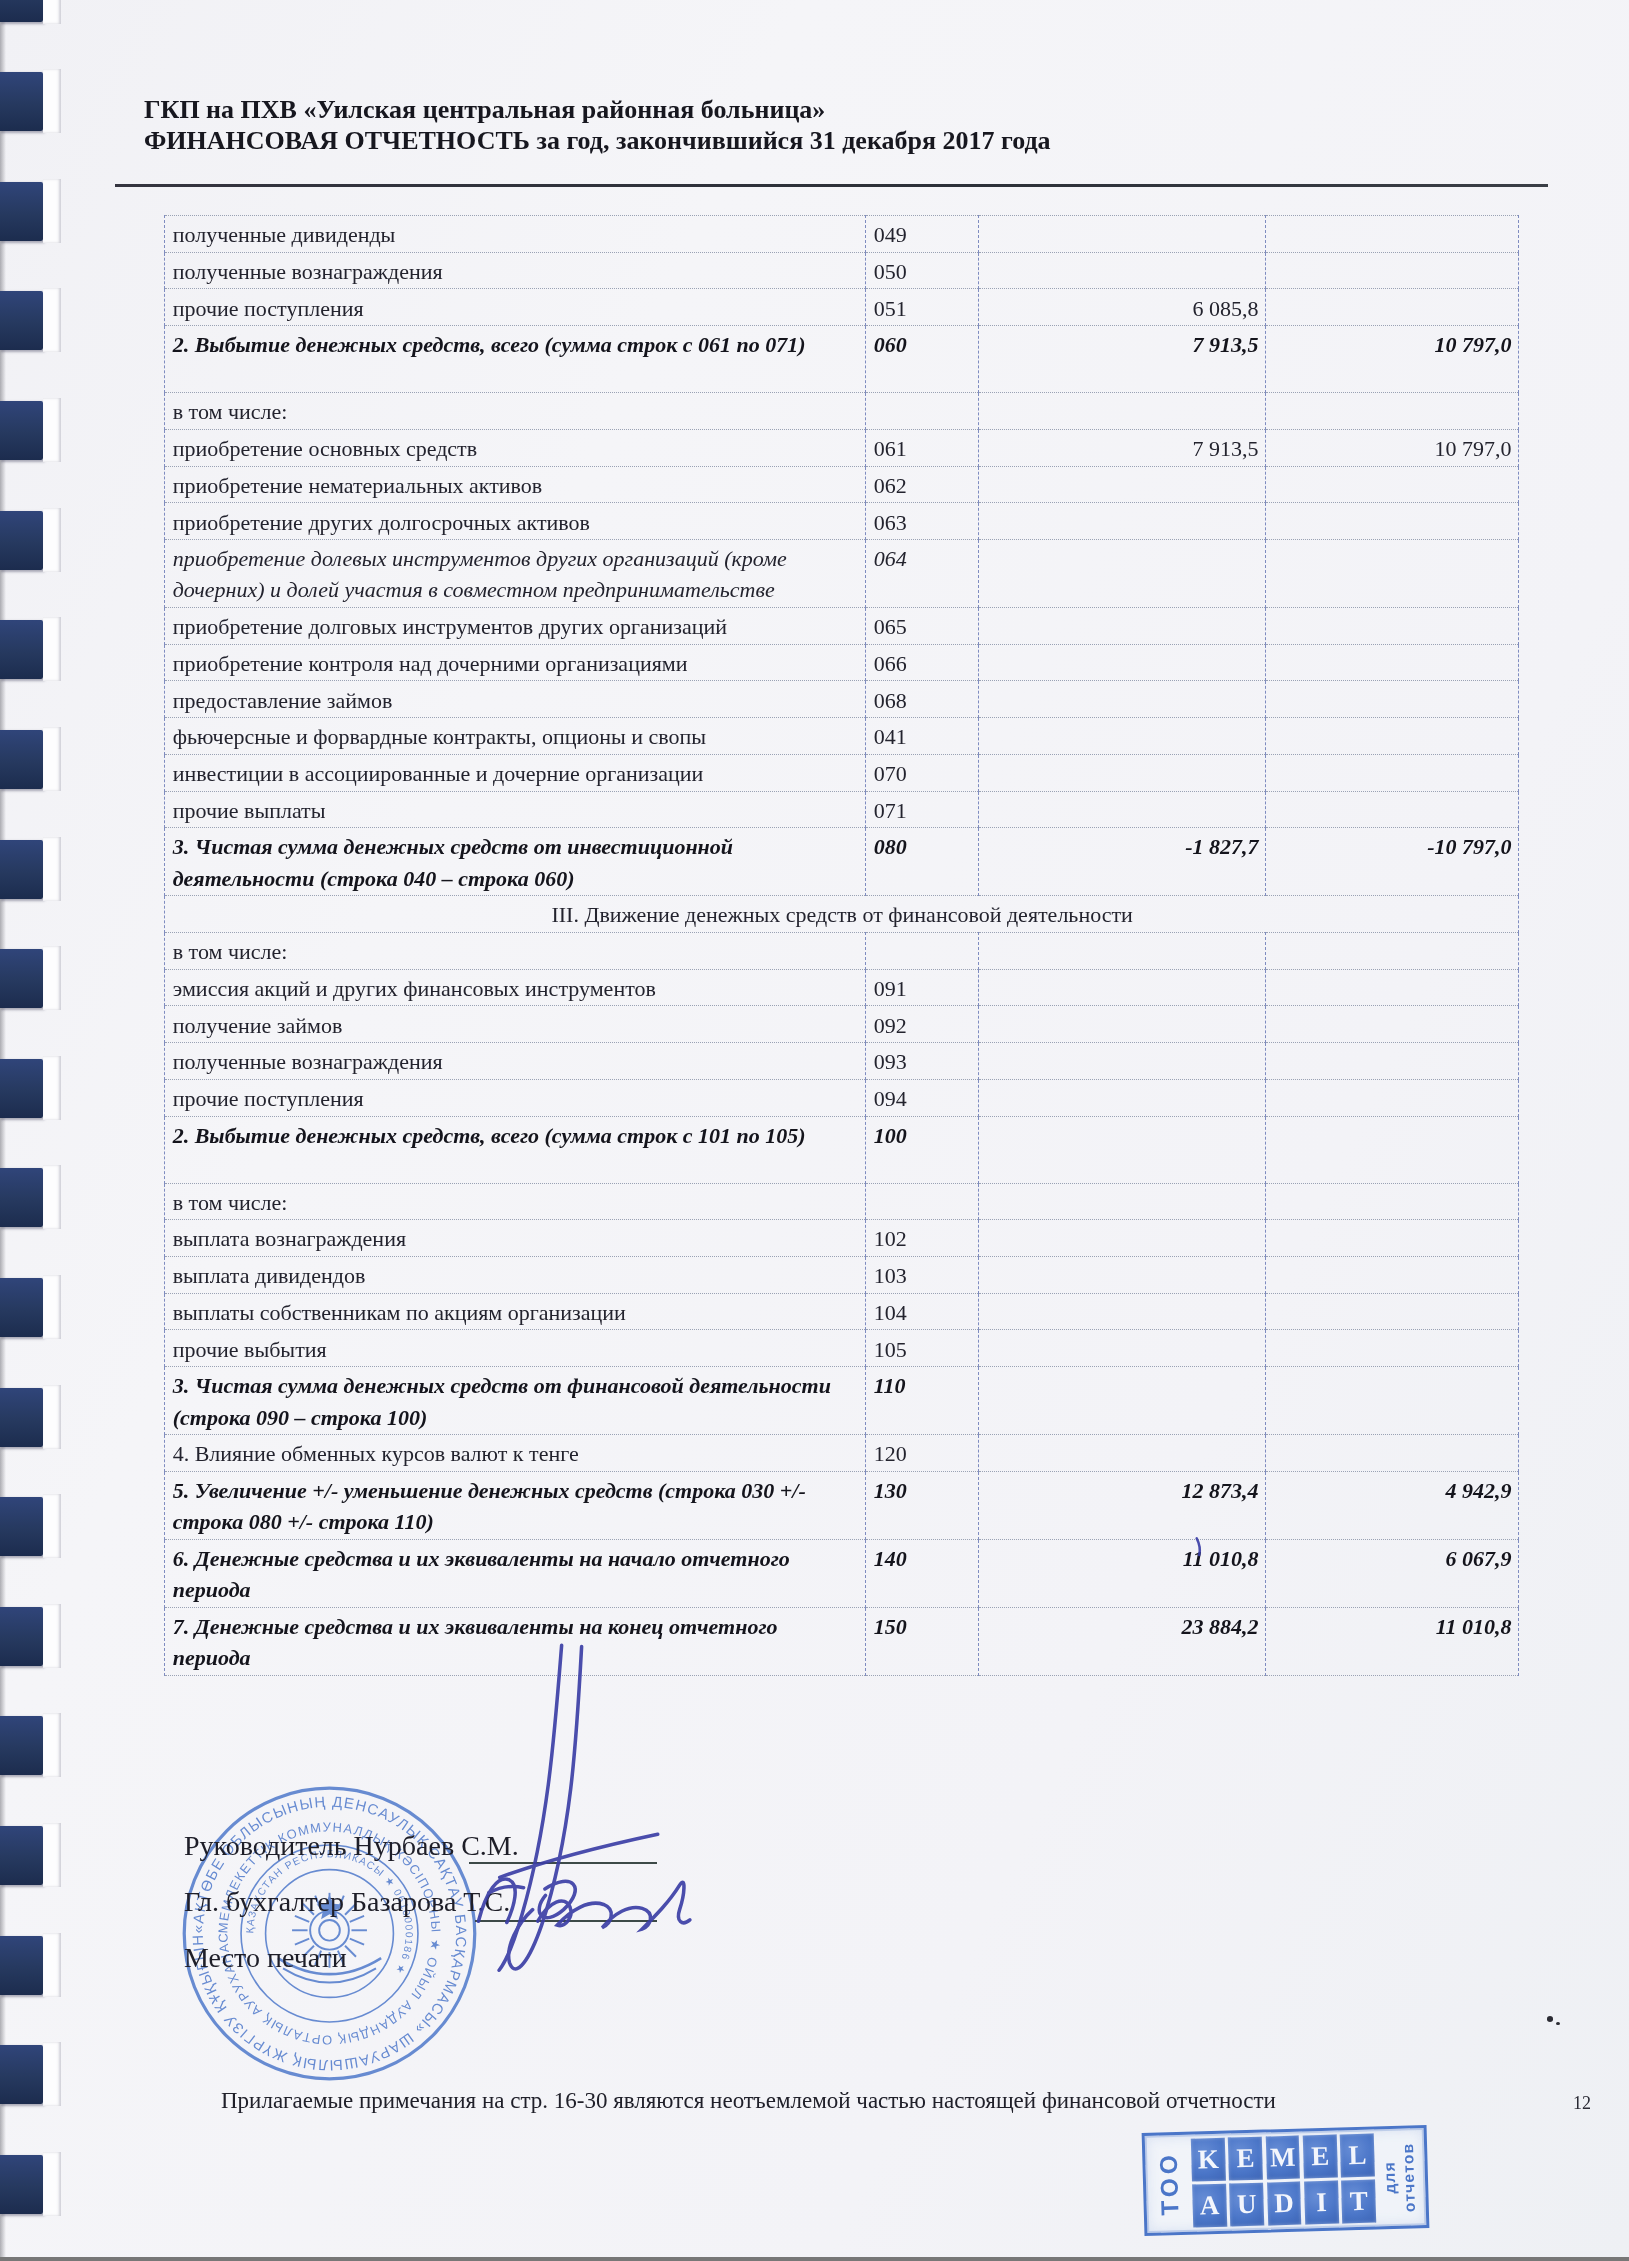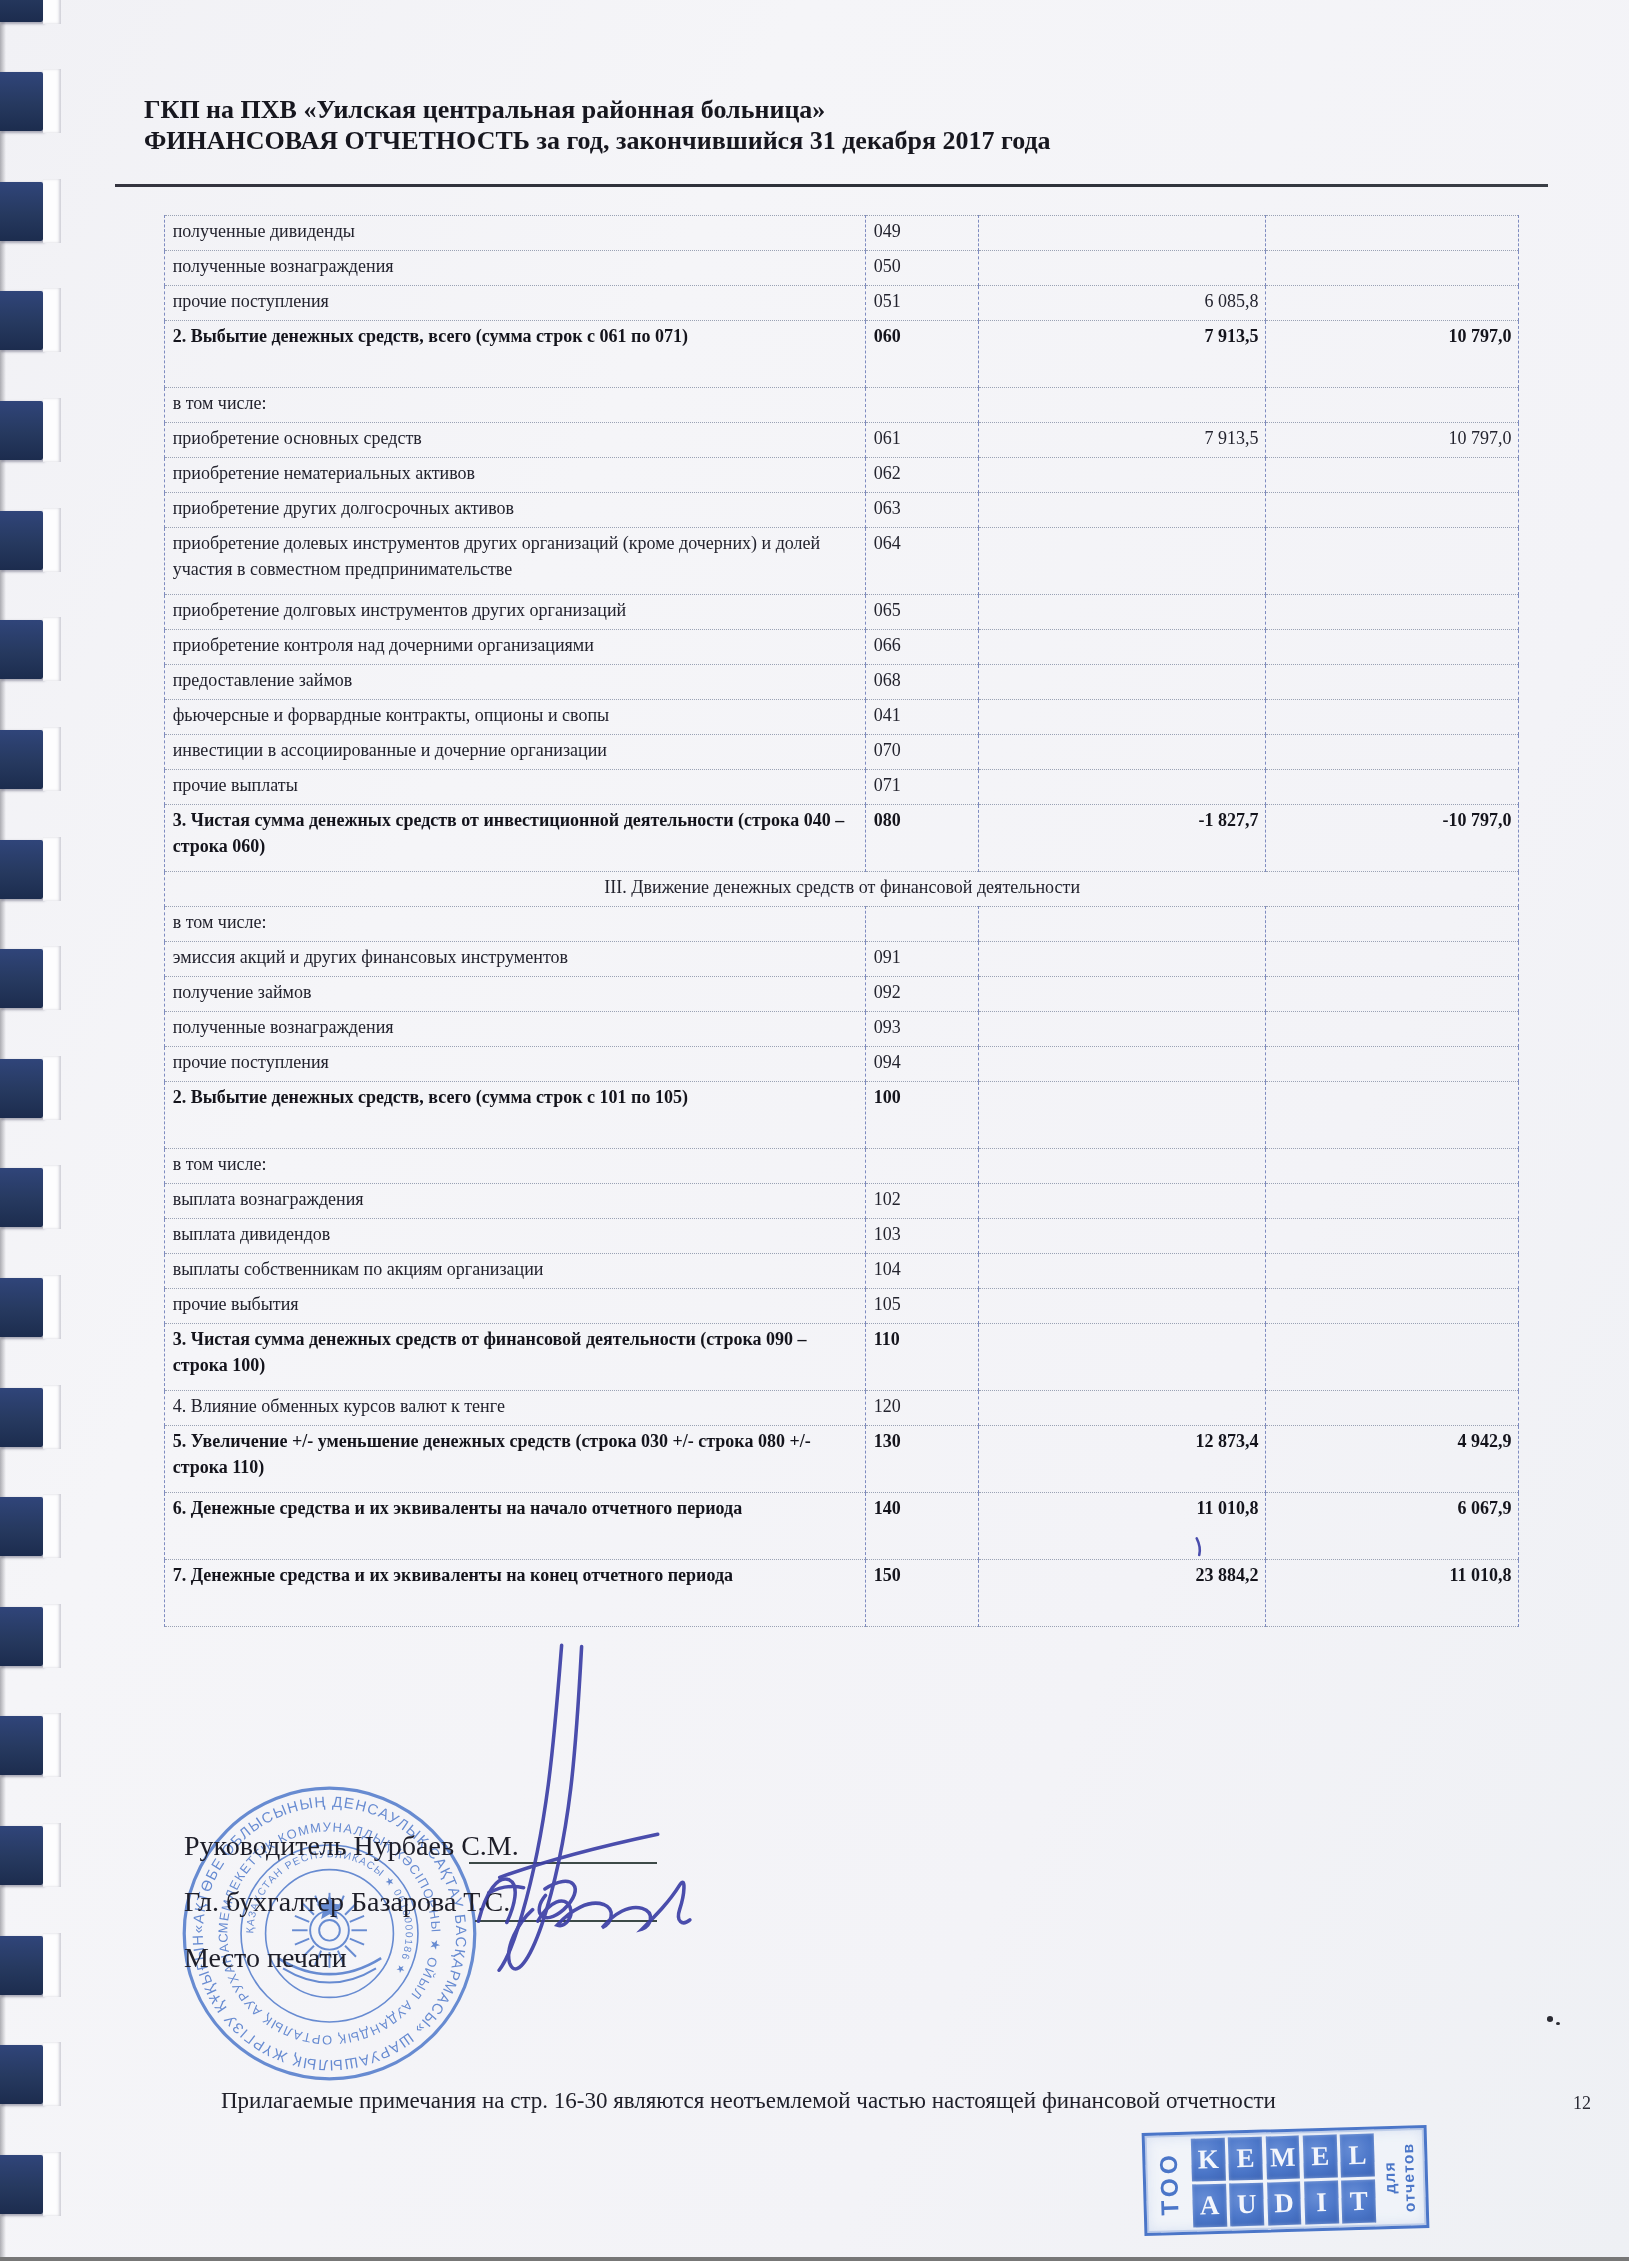--- a/index.html
+++ b/index.html
@@ -27,31 +27,31 @@
   .tooth:after{content:"";position:absolute;left:43px;top:-2.6px;width:18px;height:64px;
     background:#fdfdfe;box-shadow:inset -1.9px 0 2.6px rgba(120,120,140,.35);}
   
   .hdr{position:absolute;left:144px;font-weight:bold;font-size:26px;white-space:nowrap;color:#17171f;}
   .hdr1{top:95px;}
   .hdr2{top:126px;}
   .rule{position:absolute;left:115px;top:184px;width:1433px;height:2.6px;
     background:linear-gradient(90deg,#34343f,#2c3038 60%,#3a3e46);}
   
   table.cf{position:absolute;left:164px;top:215px;width:1354px;border-collapse:collapse;
-    table-layout:fixed;font-size:18px;line-height:1.42;color:#23232e;}
+    table-layout:fixed;font-size:22px;line-height:1.42;color:#23232e;}
   table.cf td{
     border-left:1.3px dashed var(--line-blue);
     border-right:1.3px dashed var(--line-blue);
     border-top:1.3px dotted var(--line-gray);
     border-bottom:1.3px dotted var(--line-gray);
     vertical-align:top;padding:3.2px 6.4px 1.3px 7.7px;
     overflow:hidden;
   }
   table.cf tr{height:35px;}
-  table.cf tr.tall{height:67px;}
+  table.cf tr.tall{height:67px;font-style:italic;}
   table.cf tr.bold{font-weight:bold;color:#14141c;}
   td.c-code{padding-left:1.3px;padding-right:1.3px;}
   td.c-v1,td.c-v2{text-align:right;padding-right:18px;}
   td.section-cell{text-align:center;font-weight:normal;}
   
   .siglabel{position:absolute;left:184px;font-size:28px;white-space:nowrap;z-index:4;}
   .sigline{position:absolute;height:1.9px;background:#3d4a48;z-index:4;}
   
   .round-stamp{position:absolute;left:181px;top:1785px;width:297px;height:297px;z-index:2;opacity:.85;}
   

